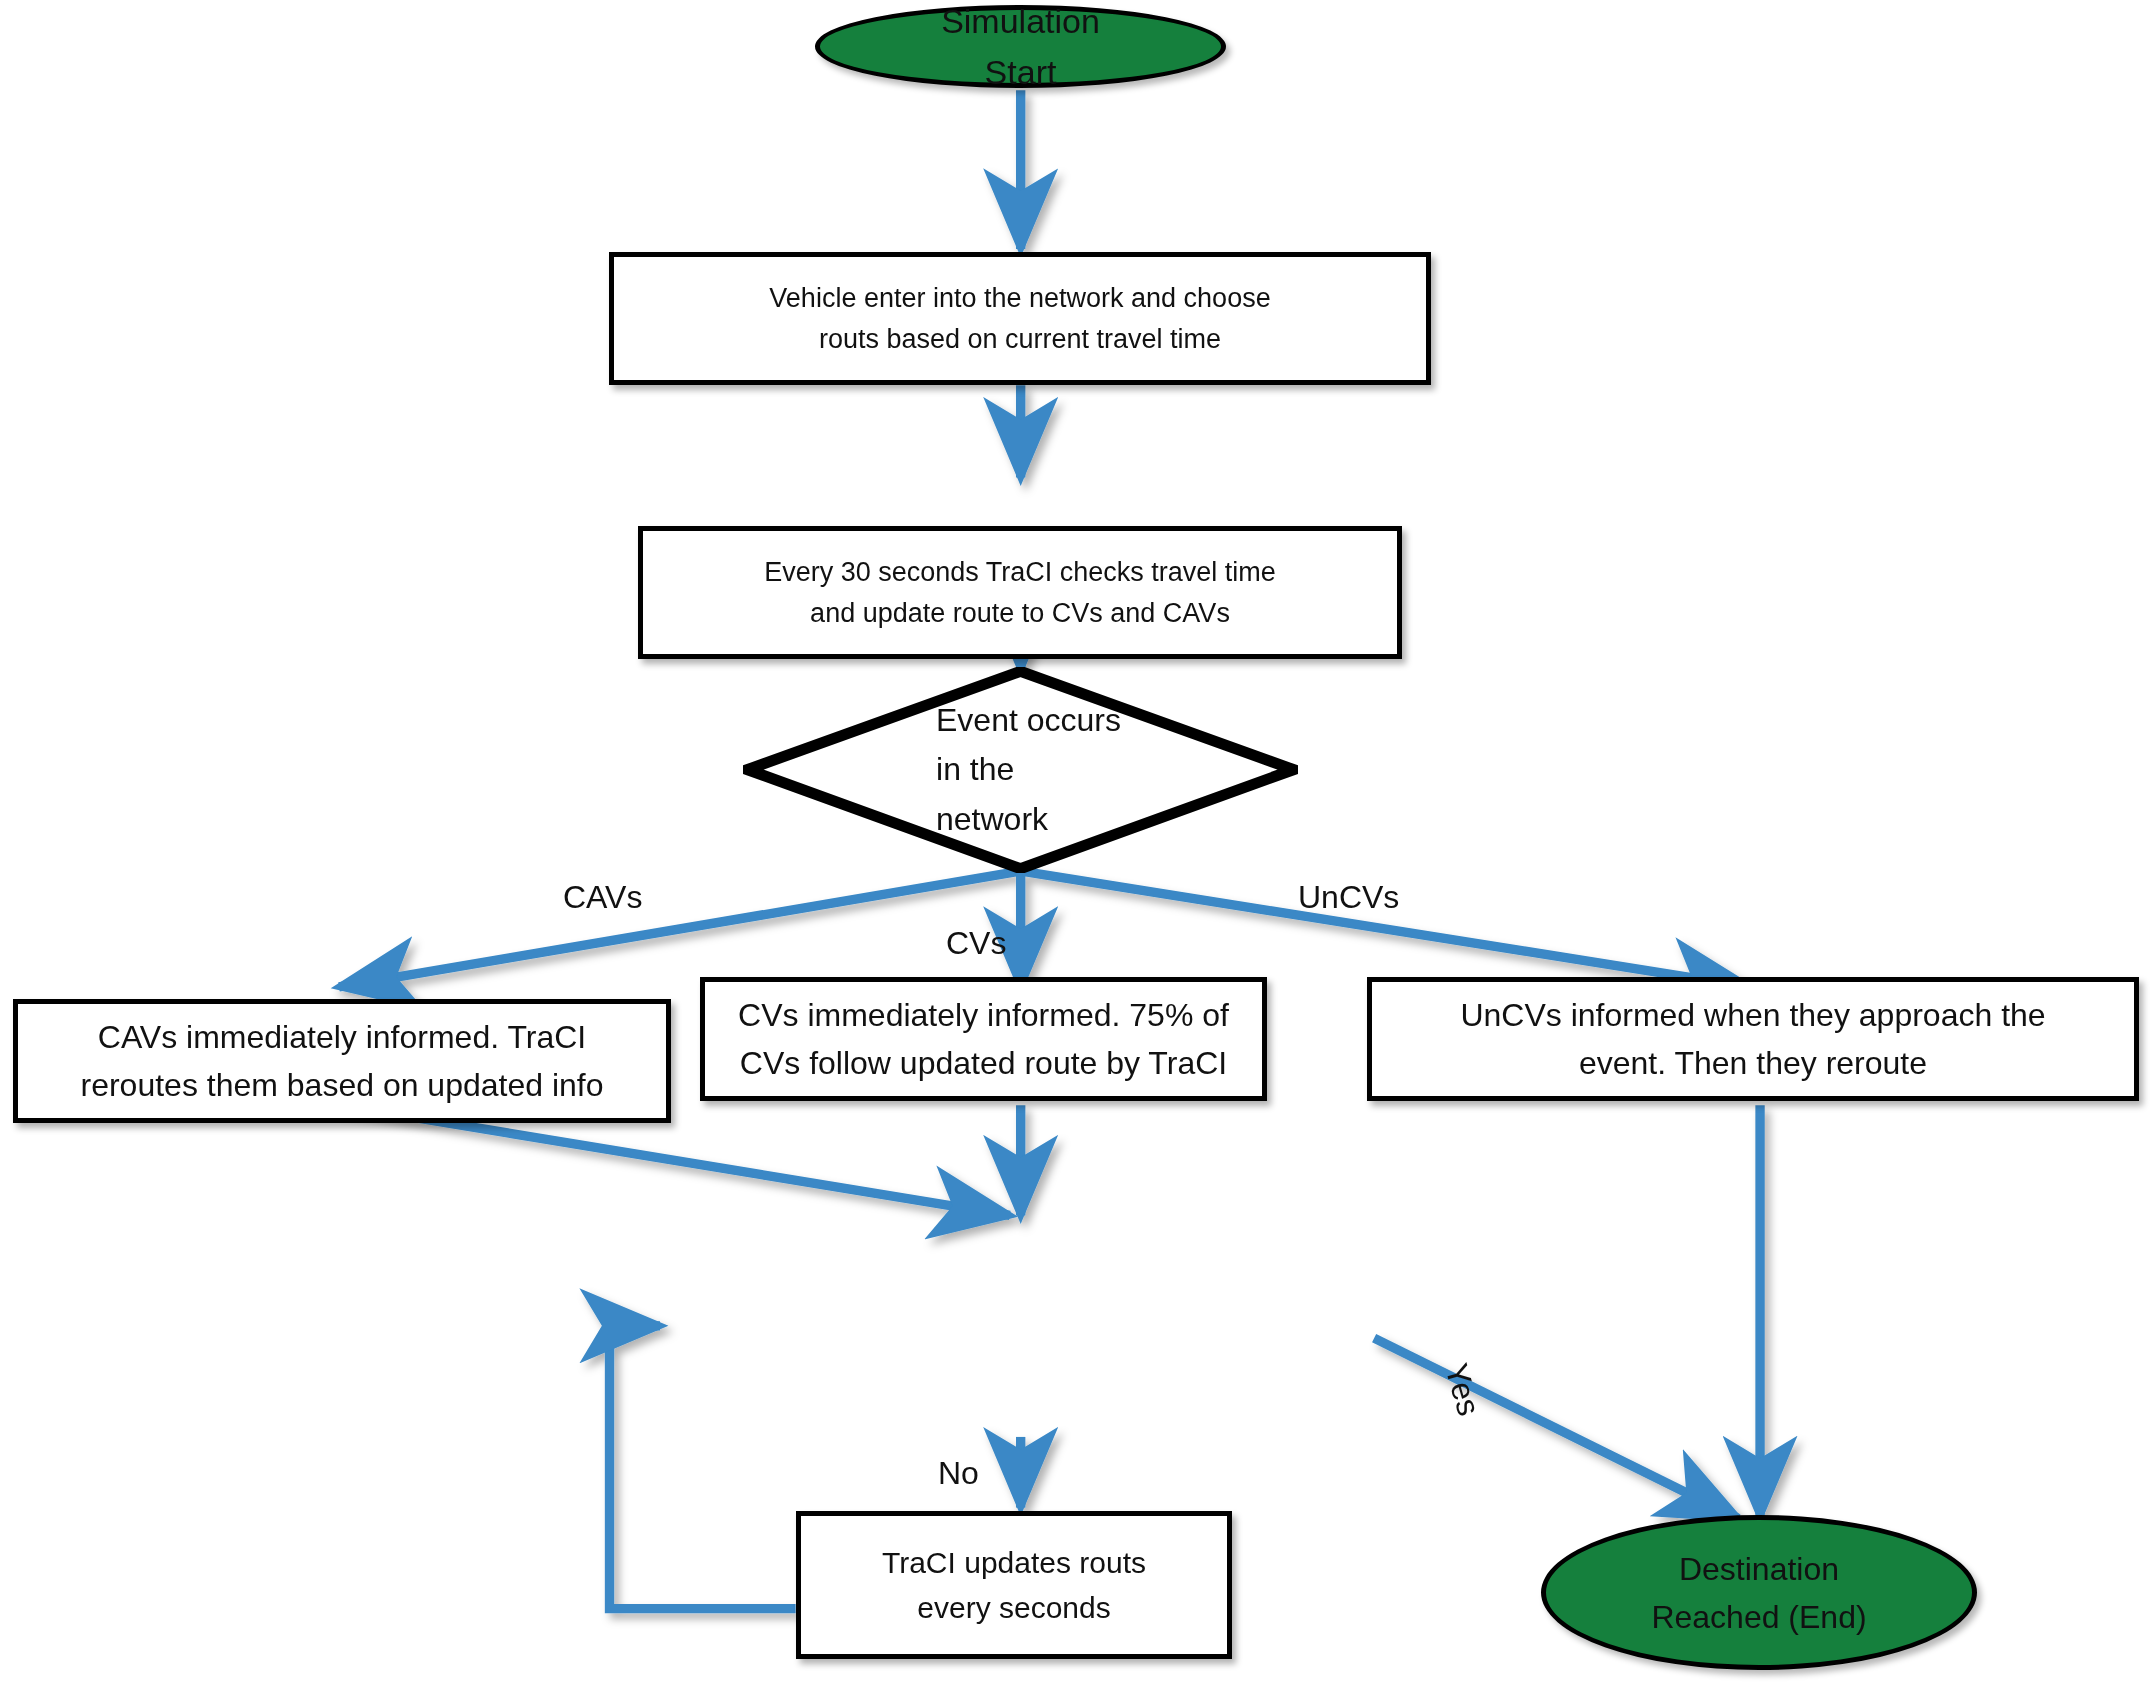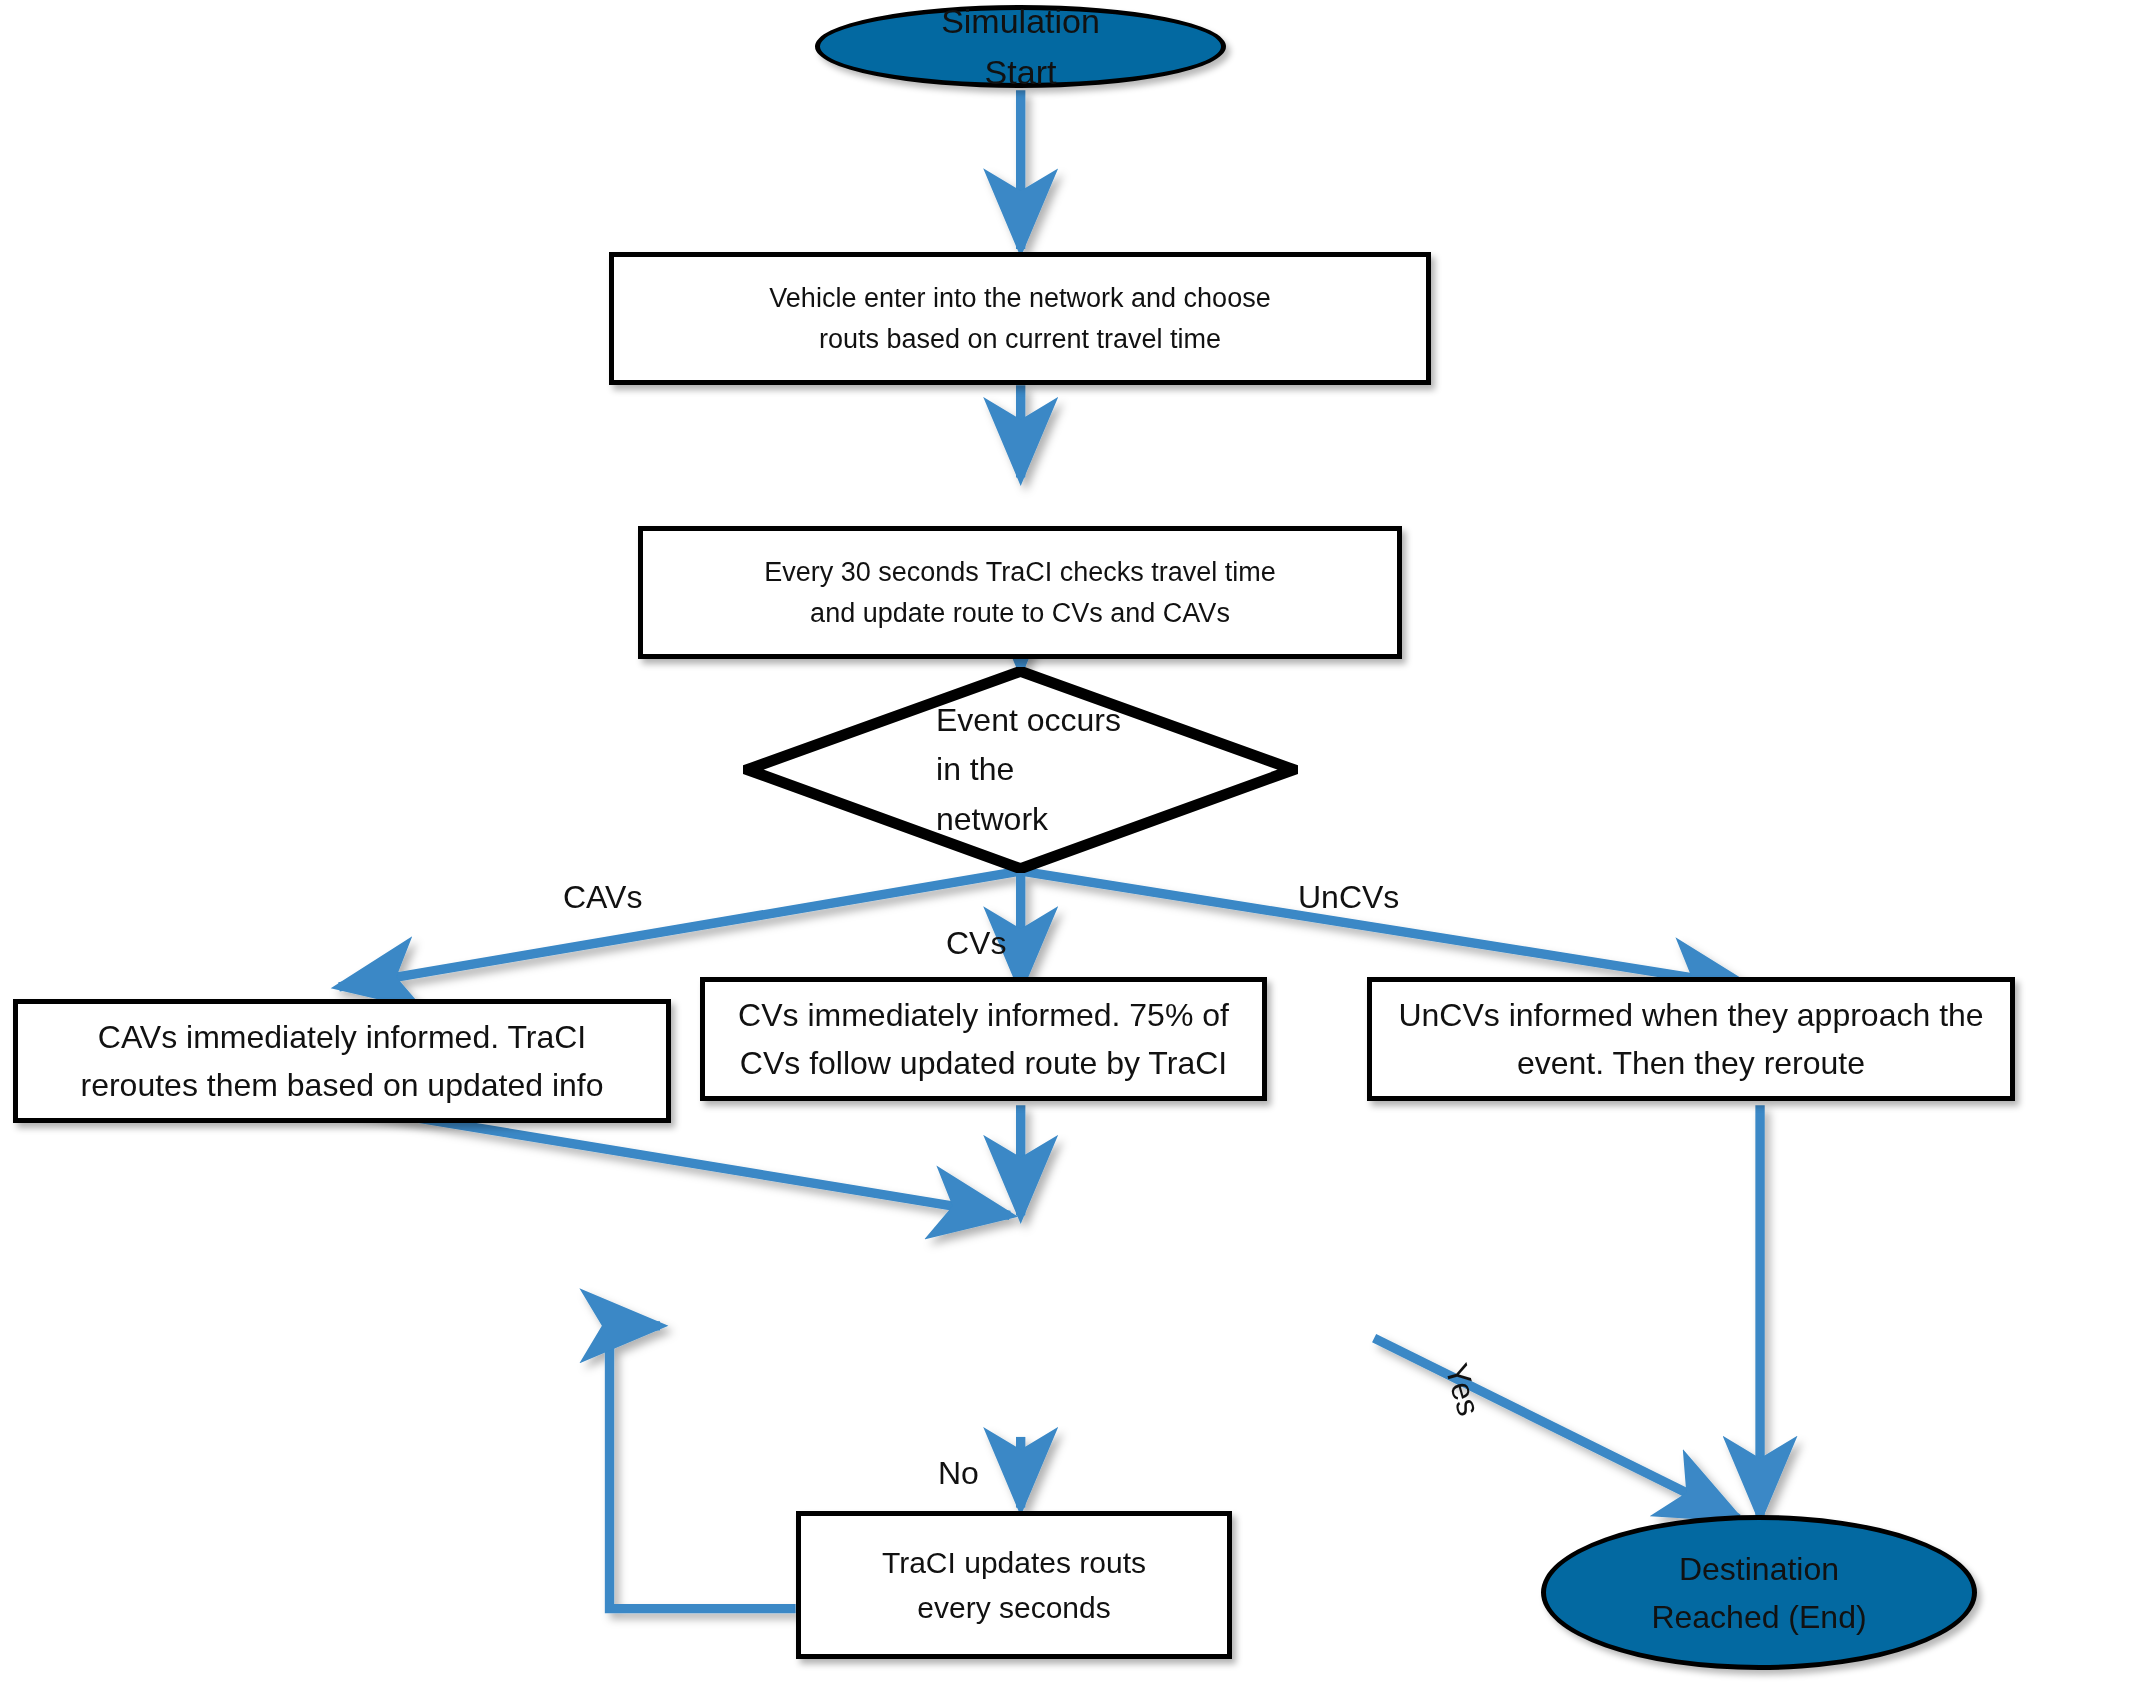--- a/index.html
+++ b/index.html
@@ -31,21 +31,21 @@
     box-sizing:border-box;
   }
   .rect{
     border:5px solid #000000;
     background:#ffffff;
     box-shadow:4.3px 5px 6.5px rgba(0,0,0,0.30);
   }
   .ellipse{
     border:5.8px solid #000000;
     border-radius:50%;
-    background:#0369a1;
+    background:#15803d;
     box-shadow:4.3px 5px 6.5px rgba(0,0,0,0.28);
   }
   .nodetext{
     line-height:1.50;
     padding:0 10px;
     white-space:pre-line;
     font-weight:400;
   }
   .t48{font-size:34px;}
   .t46{font-size:27px;}
@@ -155,21 +155,21 @@
   <div class="node rect" style="left:13px;top:977px;width:658px;height:124px;margin-top:22px;">
     <div class="nodetext t44">CAVs immediately informed. TraCI
 reroutes them based on updated info</div>
   </div>
 
   <div class="node rect" style="left:700px;top:977px;width:567px;height:124px;">
     <div class="nodetext t44">CVs immediately informed. 75% of
 CVs follow updated route by TraCI</div>
   </div>
 
-  <div class="node rect" style="left:1367px;top:977px;width:648px;height:124px;">
+  <div class="node rect" style="left:1367px;top:977px;width:772px;height:124px;">
     <div class="nodetext t44">UnCVs informed when they approach the
 event. Then they reroute</div>
   </div>
 
 
   <div class="edgelabel" style="left:938px;top:1457px;">No</div>
   <div class="edgelabel rot" style="left:1471px;top:1360px;">Yes</div>
 
   <div class="node rect" style="left:796px;top:1511px;width:436px;height:148px;">
     <div class="nodetext t42">TraCI updates routs

